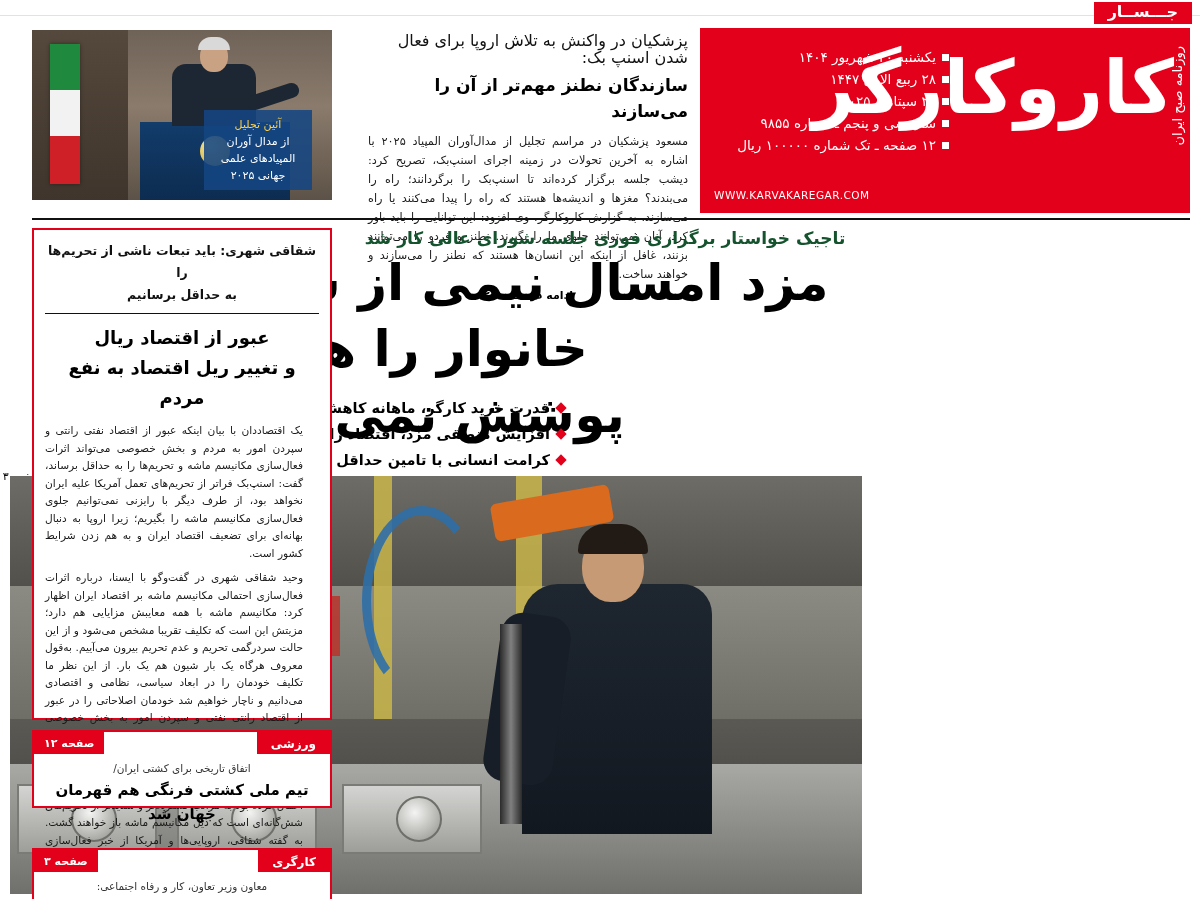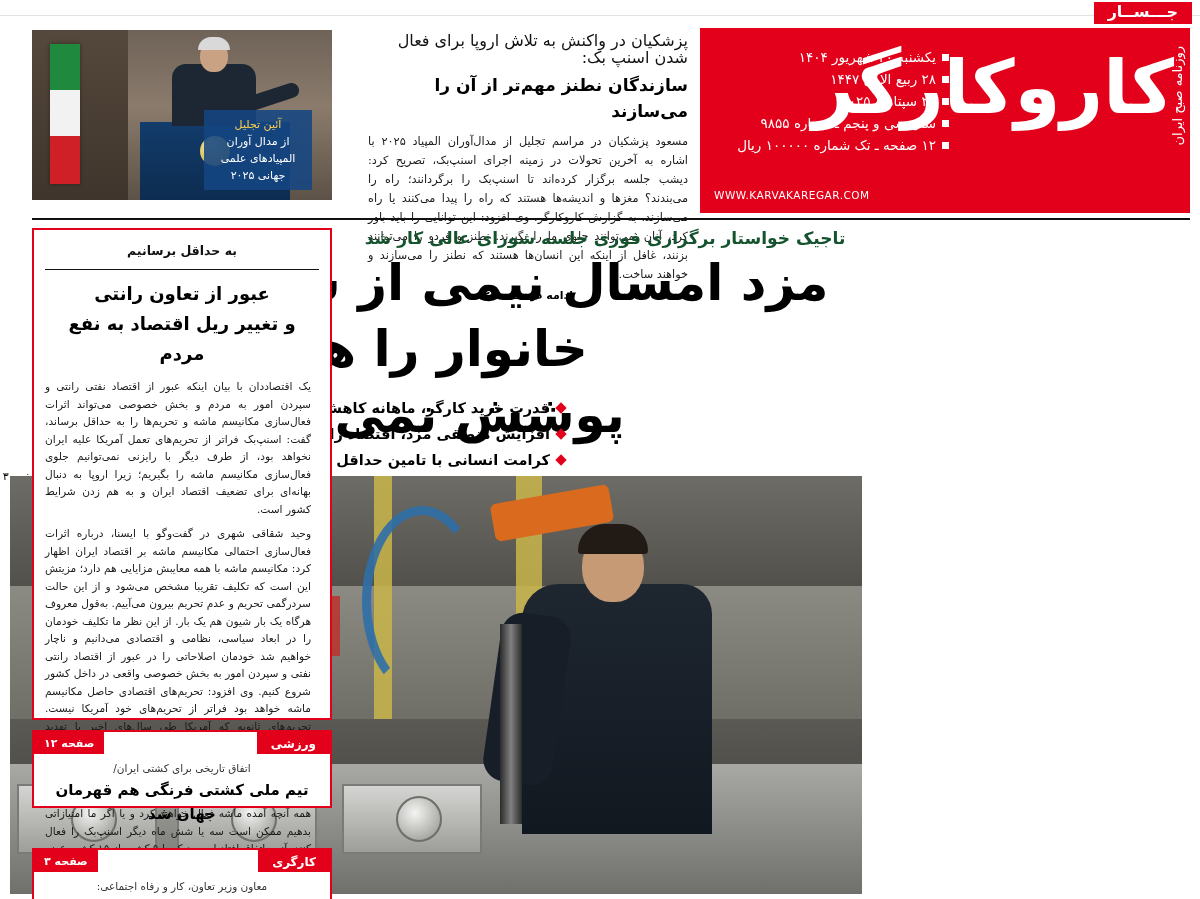--- a/index.html
+++ b/index.html
@@ -381,21 +381,21 @@
     margin-top: 9px;
     color: #000;
   }
   .lb-body {
     font-size: 10.6px;
     line-height: 17.5px;
     text-align: justify;
     margin-top: 9px;
     color: #1a1a1a;
   }
-  .lb-body p { margin: 0 8px 7px 0; }
+  .lb-body p { margin: 0 16px 7px 0; }
 
   .sec-box { padding: 0; }
   #sports-box { top: 730px; height: 78px; }
   #labor-box  { top: 848px; height: 70px; }
   .sb-tabrow {
     display: flex;
     align-items: stretch;
     height: 22px;
     direction: rtl;
   }
@@ -537,24 +537,25 @@
     <div class="mp-orange"></div>
     <div class="mp-worker-body"></div>
     <div class="mp-arm"></div>
     <div class="mp-tool"></div>
     <div class="mp-worker-head"></div>
     <div class="mp-worker-hair"></div>
   </div>
 
   <div class="left-box" id="lead-box">
     <div class="lb-kicker">
+      <div>شقاقی شهری: باید تبعات ناشی از تحریم‌ها را</div>
       <div>به حداقل برسانیم</div>
     </div>
     <div class="lb-head">
-      <div>عبور از تعاون رانتی</div>
+      <div>عبور از اقتصاد ریال</div>
       <div>و تغییر ریل اقتصاد به نفع مردم</div>
     </div>
     <div class="lb-body">
       <p>یک اقتصاددان با بیان اینکه عبور از اقتصاد نفتی رانتی و سپردن امور به مردم و بخش خصوصی می‌تواند اثرات فعال‌سازی مکانیسم ماشه و تحریم‌ها را به حداقل برساند، گفت: اسنپ‌بک فراتر از تحریم‌های تعمل آمریکا علیه ایران نخواهد بود، از طرف دیگر با رایزنی نمی‌توانیم جلوی فعال‌سازی مکانیسم ماشه را بگیریم؛ زیرا اروپا به دنبال بهانه‌ای برای تضعیف اقتصاد ایران و به هم زدن شرایط کشور است.</p>
       <p>وحید شقاقی شهری در گفت‌وگو با ایسنا، درباره اثرات فعال‌سازی احتمالی مکانیسم ماشه بر اقتصاد ایران اظهار کرد: مکانیسم ماشه با همه معایبش مزایایی هم دارد؛ مزیتش این است که تکلیف تقریبا مشخص می‌شود و از این حالت سردرگمی تحریم و عدم تحریم بیرون می‌آییم. به‌قول معروف هرگاه یک بار شیون هم یک بار. از این نظر ما تکلیف خودمان را در ابعاد سیاسی، نظامی و اقتصادی می‌دانیم و ناچار خواهیم شد خودمان اصلاحاتی را در عبور از اقتصاد رانتی نفتی و سپردن امور به بخش خصوصی واقعی در داخل کشور شروع کنیم. وی افزود: تحریم‌های اقتصادی حاصل مکانیسم ماشه خواهد بود فراتر از تحریم‌های خود آمریکا نیست. تحریم‌های ثانویه که آمریکا طی سال‌های اخیر با تهدید شرکت‌های ایران به کشورها اعمال کرده بود به مراتب گسترده‌تر و شدیدتر از تحریم‌های شش‌گانه‌ای است که ذیل مکانیسم ماشه باز خواهند گشت. به گفته شقاقی، اروپایی‌ها و آمریکا از خبر فعال‌سازی مکانیسم ماشه نخواهند گذشت. با همه آنچه آمده ماشه فعال خواهند کرد و یا اگر ما امتیازاتی بدهیم ممکن است سه یا شش ماه دیگر اسنپ‌بک را فعال کنند. آنچه اتفاق افتاد این بود که با ۹ کشور از ۱۵ کشور عضو شورای امنیت سازمان ملل، لغو تحریم‌های ایران قبل برچیده منفی شد. یعنی آن ۹ کشور به این موضوع رای دادند که تحریم‌های ایران که قرار بود بعد از دوره ۱۰ ساله کاملا لغو شود منتفی باشد.</p>
     </div>
 
   </div>
 
   <div class="left-box sec-box" id="sports-box">

